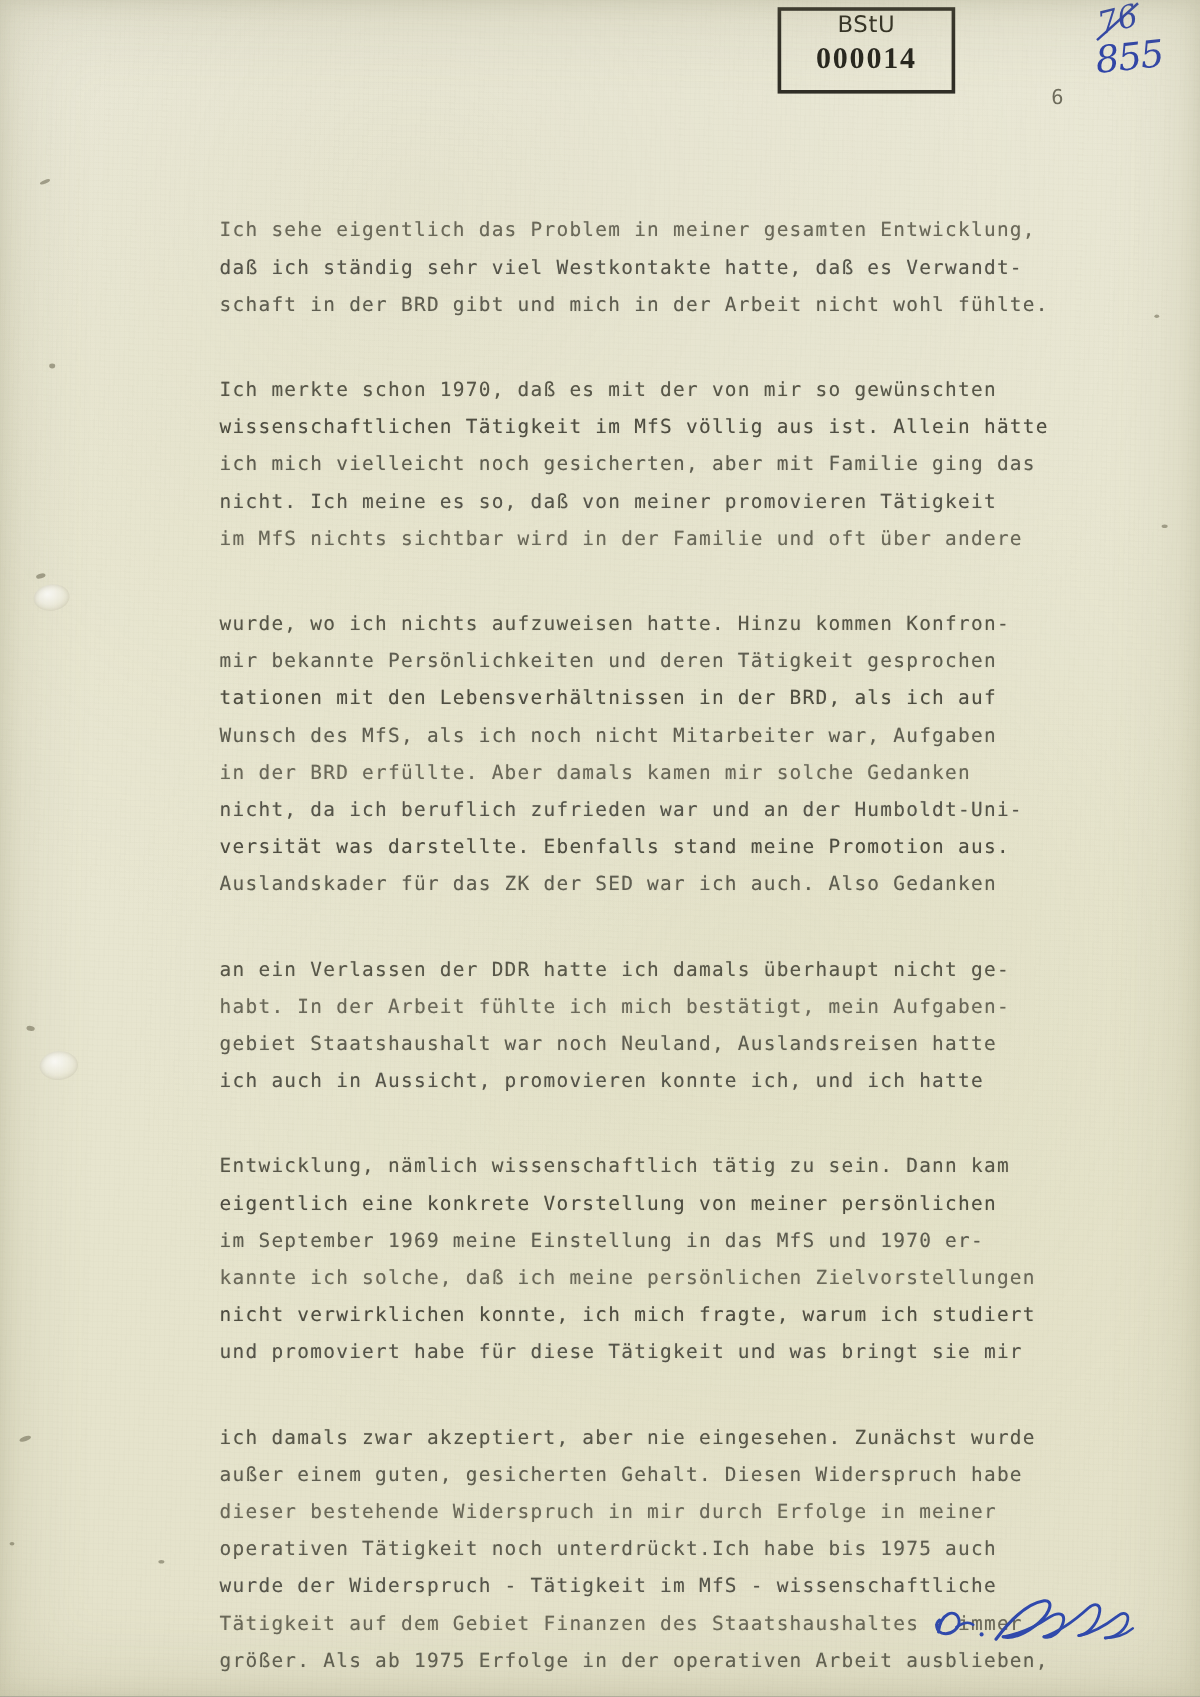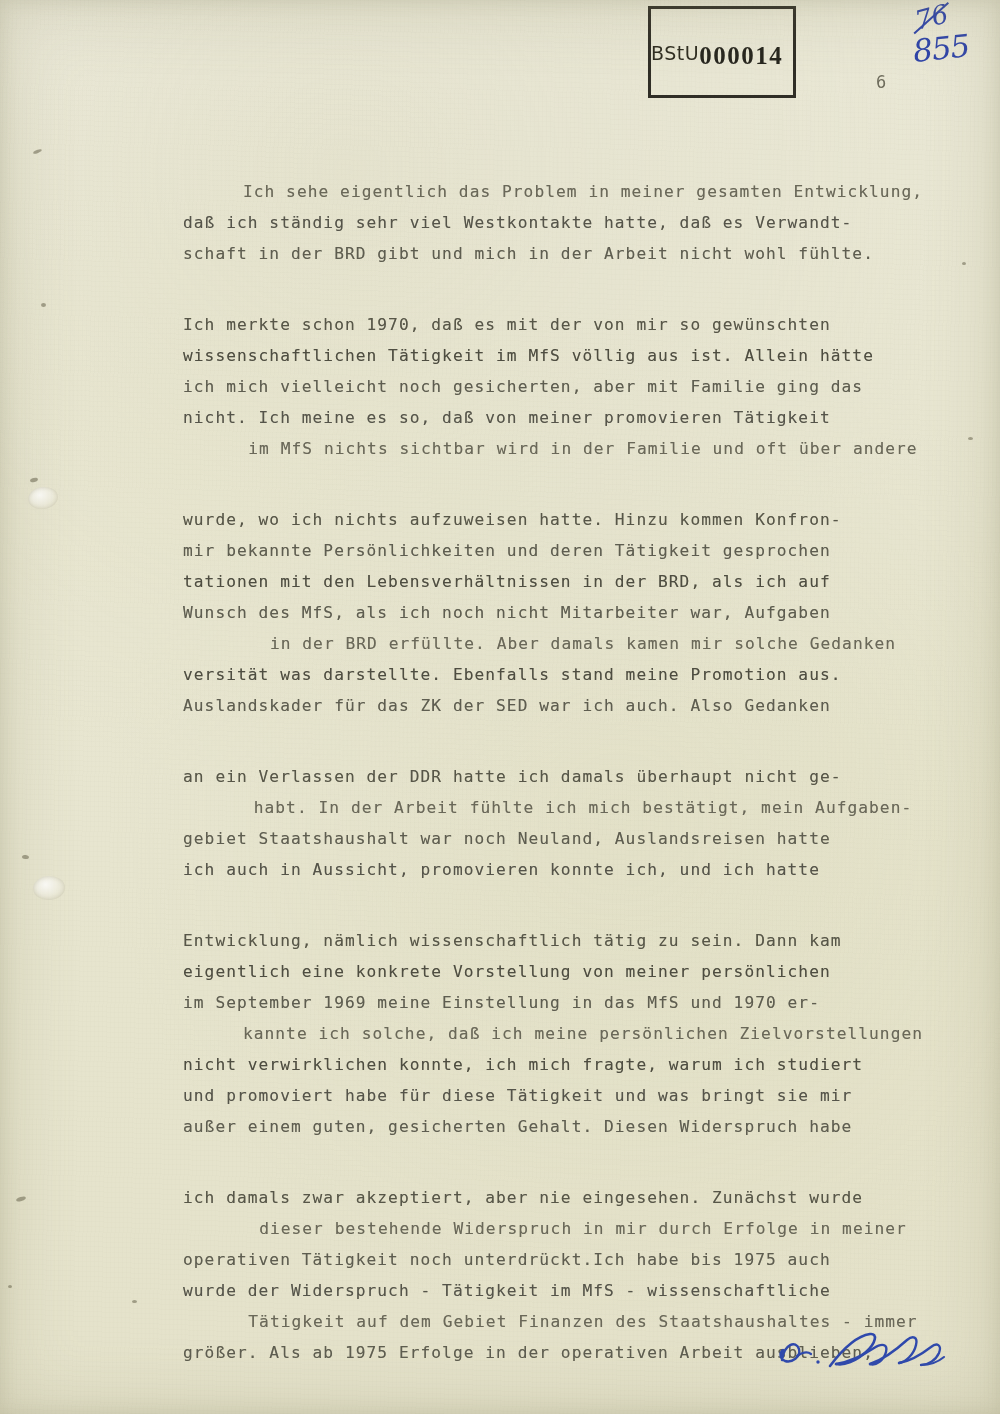--- a/index.html
+++ b/index.html
@@ -40,25 +40,25 @@
       inset 0 0 70px rgba(150,146,110,0.30),
       inset 0 0 18px rgba(120,116,86,0.16);
   }
 
   
   .stamp {
     position: absolute;
     left: 648px;
     top: 6px;
     width: 148px;
-    height: 92px;
+    height: 72px;
     border: 3.5px solid #17150f;
     box-sizing: border-box;
     display: flex;
-    flex-direction: row;
+    flex-direction: column;
     align-items: center;
     justify-content: flex-start;
     opacity: 0.88;
   }
   .stamp-label {
     font-family: "DejaVu Sans", "Liberation Sans", sans-serif;
     font-size: 19px;
     letter-spacing: 0.5px;
     color: #161409;
     margin-top: 3px;
@@ -126,21 +126,21 @@
     line-height: 31px;
     height: 31px;
     white-space: pre;
     letter-spacing: 1.05px;
     color: #55544a;
     text-shadow: 0 0 0.6px rgba(70,68,55,0.35);
   }
   
   .line.d1 { color: #5e5d50; }
   .line.d2 { color: #4e4d41; }
-  .line.d3 { color: #6a6859; text-align: center; }
+  .line.d3 { color: #6a6859; }
   .line.d4 { color: #575648; margin-top: 40px; }
 
   
   .signature {
     position: absolute;
     left: 770px;
     top: 1322px;
     width: 190px;
     height: 70px;
   }
@@ -198,34 +198,35 @@
       <div class="line d4">Ich merkte schon 1970, daß es mit der von mir so gewünschten</div>
       <div class="line d2">wissenschaftlichen Tätigkeit im MfS völlig aus ist. Allein hätte</div>
       <div class="line d1">ich mich vielleicht noch gesicherten, aber mit Familie ging das</div>
       <div class="line ">nicht. Ich meine es so, daß von meiner promovieren Tätigkeit</div>
       <div class="line d3">im MfS nichts sichtbar wird in der Familie und oft über andere</div>
       <div class="line d4">wurde, wo ich nichts aufzuweisen hatte. Hinzu kommen Konfron-</div>
       <div class="line d1">mir bekannte Persönlichkeiten und deren Tätigkeit gesprochen</div>
       <div class="line d2">tationen mit den Lebensverhältnissen in der BRD, als ich auf</div>
       <div class="line d1">Wunsch des MfS, als ich noch nicht Mitarbeiter war, Aufgaben</div>
       <div class="line d3">in der BRD erfüllte. Aber damals kamen mir solche Gedanken</div>
+      <div class="line ">nicht, da ich beruflich zufrieden war und an der Humboldt-Uni-</div>
       <div class="line d2">versität was darstellte. Ebenfalls stand meine Promotion aus.</div>
       <div class="line d1">Auslandskader für das ZK der SED war ich auch. Also Gedanken</div>
       <div class="line d4">an ein Verlassen der DDR hatte ich damals überhaupt nicht ge-</div>
       <div class="line d3">habt. In der Arbeit fühlte ich mich bestätigt, mein Aufgaben-</div>
       <div class="line d1">gebiet Staatshaushalt war noch Neuland, Auslandsreisen hatte</div>
       <div class="line ">ich auch in Aussicht, promovieren konnte ich, und ich hatte</div>
       <div class="line d4">Entwicklung, nämlich wissenschaftlich tätig zu sein. Dann kam</div>
       <div class="line d2">eigentlich eine konkrete Vorstellung von meiner persönlichen</div>
       <div class="line d1">im September 1969 meine Einstellung in das MfS und 1970 er-</div>
       <div class="line d3">kannte ich solche, daß ich meine persönlichen Zielvorstellungen</div>
       <div class="line d2">nicht verwirklichen konnte, ich mich fragte, warum ich studiert</div>
       <div class="line ">und promoviert habe für diese Tätigkeit und was bringt sie mir</div>
+      <div class="line d4">ich damals zwar akzeptiert, aber nie eingesehen. Zunächst wurde</div>
       <div class="line d1">außer einem guten, gesicherten Gehalt. Diesen Widerspruch habe</div>
-      <div class="line d4">ich damals zwar akzeptiert, aber nie eingesehen. Zunächst wurde</div>
       <div class="line d3">dieser bestehende Widerspruch in mir durch Erfolge in meiner</div>
       <div class="line d1">operativen Tätigkeit noch unterdrückt.Ich habe bis 1975 auch</div>
       <div class="line ">wurde der Widerspruch - Tätigkeit im MfS - wissenschaftliche</div>
       <div class="line d3">Tätigkeit auf dem Gebiet Finanzen des Staatshaushaltes - immer</div>
       <div class="line d1">größer. Als ab 1975 Erfolge in der operativen Arbeit ausblieben,</div>
     </div>
 
   <div class="signature">
     <svg width="190" height="70" viewBox="0 0 190 70">
       <g fill="none" stroke="#2f49ad" stroke-linecap="round" stroke-linejoin="round">

